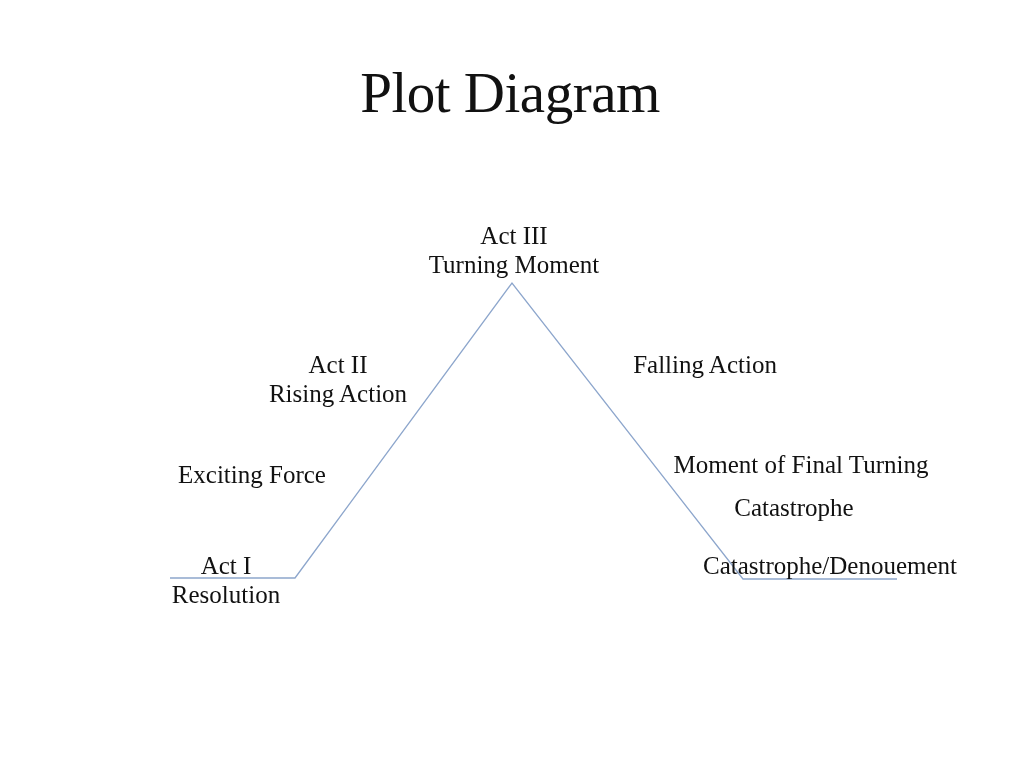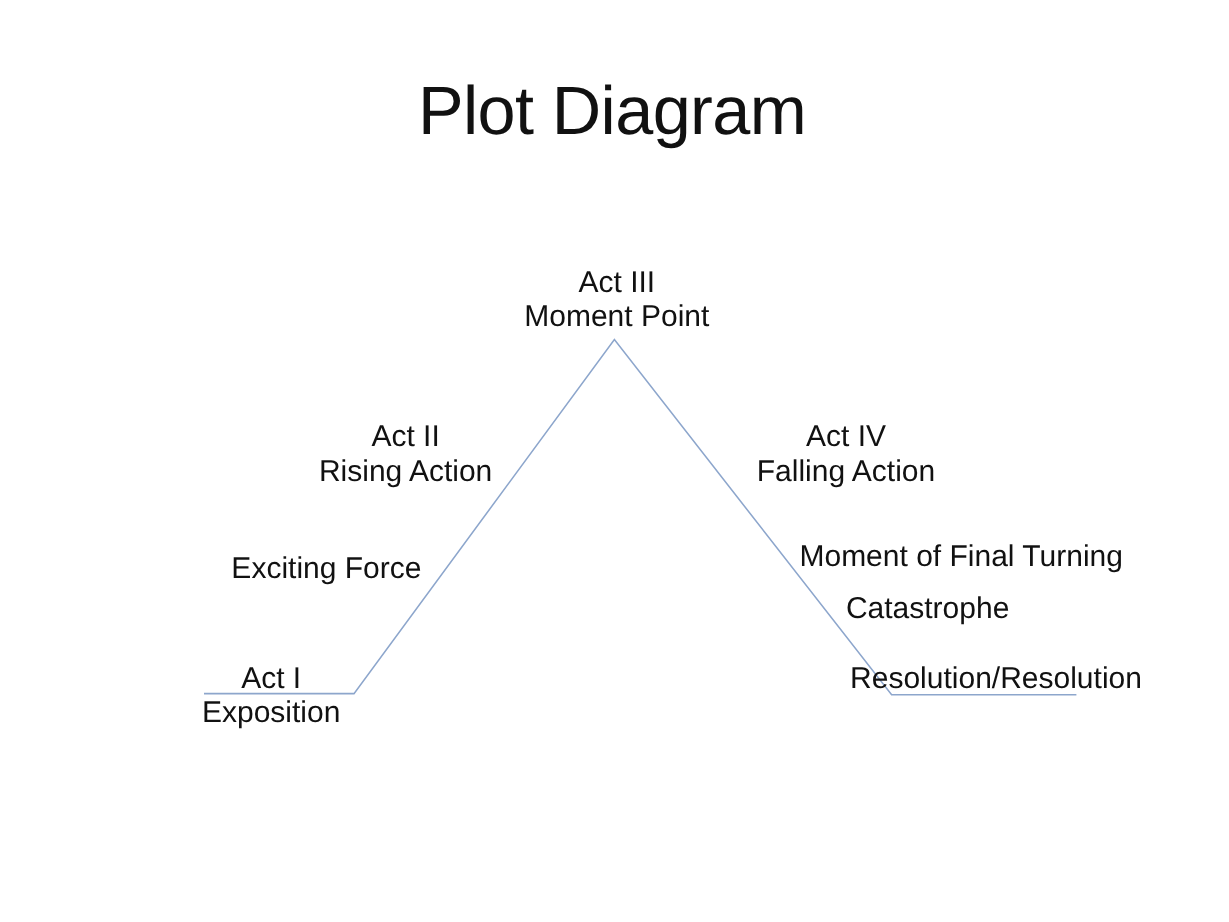--- a/index.html
+++ b/index.html
@@ -6,21 +6,21 @@
     margin: 0;
     padding: 0;
     background: #ffffff;
   }
   .slide {
     position: relative;
     width: 1024px;
     height: 620px;
     background: #ffffff;
     overflow: hidden;
-    font-family: Liberation Sans, sans-serif;
+    font-family: Liberation Serif, serif;
     color: #111111;
   }
   .title {
     position: absolute;
     left: 510px;
     top: 63px;
     transform: translateX(-50%);
     font-size: 57px;
     line-height: 60px;
     font-weight: 400;
@@ -38,66 +38,65 @@
     position: absolute;
     transform: translateX(-50%);
     text-align: center;
     font-size: 25px;
     line-height: 29px;
     white-space: nowrap;
   }
   #lbl-act3        { left: 514px; top: 221px; }
   #lbl-act2        { left: 338px; top: 350px; text-align: center; }
   #lbl-act4        { left: 705px; top: 350px; }
-  #lbl-exciting    { left: 272px; top: 460px; }
+  #lbl-exciting    { left: 252px; top: 460px; }
   #lbl-moment      { left: 801px; top: 450px; }
-  #lbl-catastrophe { left: 773px; top: 493px; }
+  #lbl-catastrophe { left: 794px; top: 493px; }
   #lbl-act1        { left: 226px; top: 551px; }
   #lbl-act5        { left: 830px; top: 551px; }
 </style>
 </head>
 <body>
 
 <div class="slide" style="background: rgb(255, 255, 255); color: rgb(17, 17, 17);">
 
   <div class="title">Plot Diagram</div>
 
   <svg id="diagram-svg" class="lines" viewBox="0 0 1024 768">
       <polyline points="170,578 295,578 512,283 743,579 897,579" fill="none" stroke="#8da6cc" stroke-width="1.3" stroke-linejoin="miter"></polyline>
     </svg>
 
   <div class="lbl" id="lbl-act3">
     <div>Act III</div>
-    <div>Moment Point</div>
+    <div>Turning Moment</div>
   </div>
 
   <div class="lbl" id="lbl-act2">
     <div>Act II</div>
     <div>Rising Action</div>
   </div>
 
   <div class="lbl" id="lbl-act4">
-    <div>Act IV</div>
     <div>Falling Action</div>
   </div>
 
   <div class="lbl" id="lbl-exciting">
     <div>Exciting Force</div>
   </div>
 
   <div class="lbl" id="lbl-moment">
     <div>Moment of Final Turning</div>
   </div>
 
   <div class="lbl" id="lbl-catastrophe">
     <div>Catastrophe</div>
   </div>
 
   <div class="lbl" id="lbl-act1">
     <div>Act I</div>
-    <div>Exposition</div>
+    <div>Resolution</div>
   </div>
 
   <div class="lbl" id="lbl-act5">
-    <div>Resolution/Resolution</div>
+    <div>Catastrophe/Denouement</div>
   </div>
 
 </div>
 
 </body></html>

